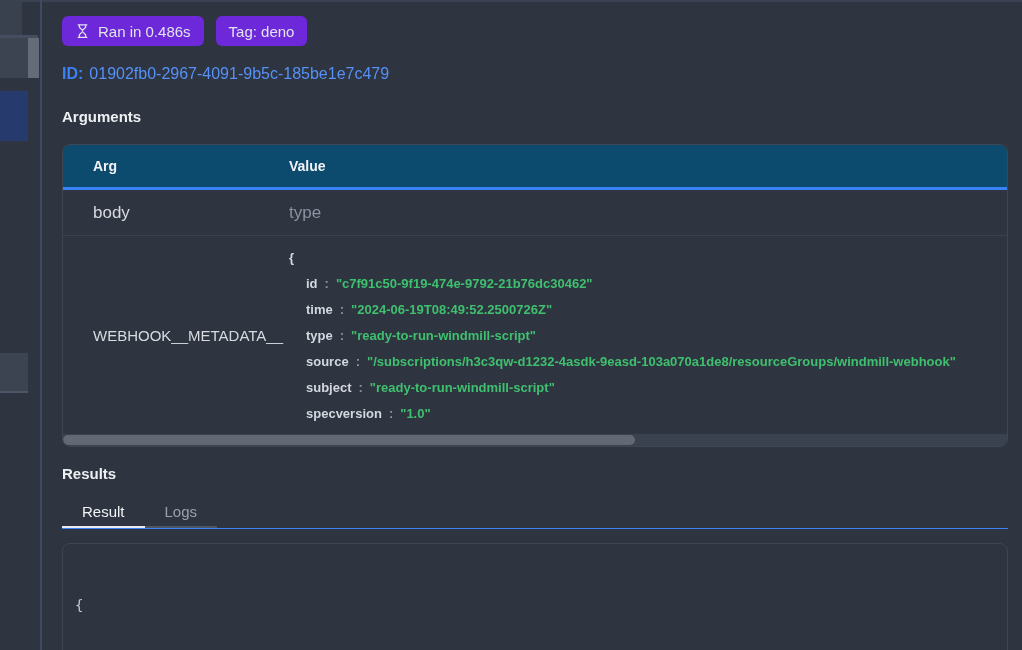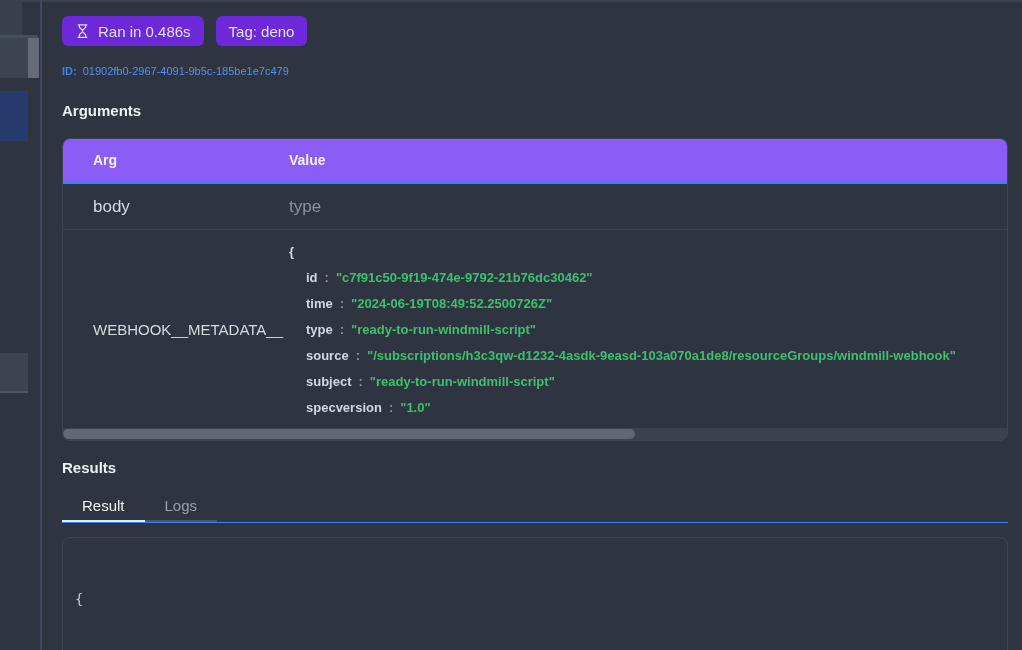--- a/index.html
+++ b/index.html
@@ -25,30 +25,30 @@
   
   .main { position:absolute; left:62px; top:0; width:946px; }
 
   .badges { display:flex; gap:12px; margin-top:16px; }
   .badge {
     display:inline-flex; align-items:center; height:30px; padding:0 13px;
     background:#6d28d9; border-radius:6px; font-size:15px; color:#e0e4ea; white-space:nowrap;text-align:right;
   }
   .badge svg { margin-right:8px; }
 
-  .id-row { margin-top:19px; font-size:11px; }
+  .id-row { margin-top:19px; font-size:16px; }
   .id-label { color:#3b82f6; font-weight:700; }
   .id-value { color:#5591f7; margin-left:6px; cursor:pointer; }
 
   .section-title { margin-top:25px; font-size:15px; font-weight:700; color:#edf0f3; }
 
   
   .table-card { margin-top:19px; border:1px solid #3e4654; border-radius:8px; overflow:hidden; }
   .t-col1 { width:226px; min-width:226px; padding-left:30px; }
-  .t-head { display:flex; align-items:center; height:42px; background:#8b5cf6; font-size:14px; font-weight:700; color:#f1f3f6; }
+  .t-head { display:flex; align-items:center; height:42px; background:#0c4a6e; font-size:14px; font-weight:700; color:#f1f3f6; }
   .t-row-body { display:flex; align-items:center; height:48px; border-top:3px solid #3b82f6; font-size:17px; }
   .t-arg { color:#d7dadf; }
   .t-null { color:#8b93a1; }
   .t-row-meta { display:flex; height:199px; border-top:1px solid #3a4150; }
   .t-row-meta .t-col1 { display:flex; align-items:center; font-size:15px; color:#d7dadf; }
   .meta-json { flex:1; overflow:hidden; white-space:nowrap; padding-top:9px; font-size:13px; }
   .json-line { line-height:26px; color:#d7dadf; font-weight:600; }
   .json-entries { padding-left:17px; }
   .j-key { color:#d3d7de; font-weight:600; }
   .j-colon { color:#8e96a3; font-weight:700; margin:0 7px; }

